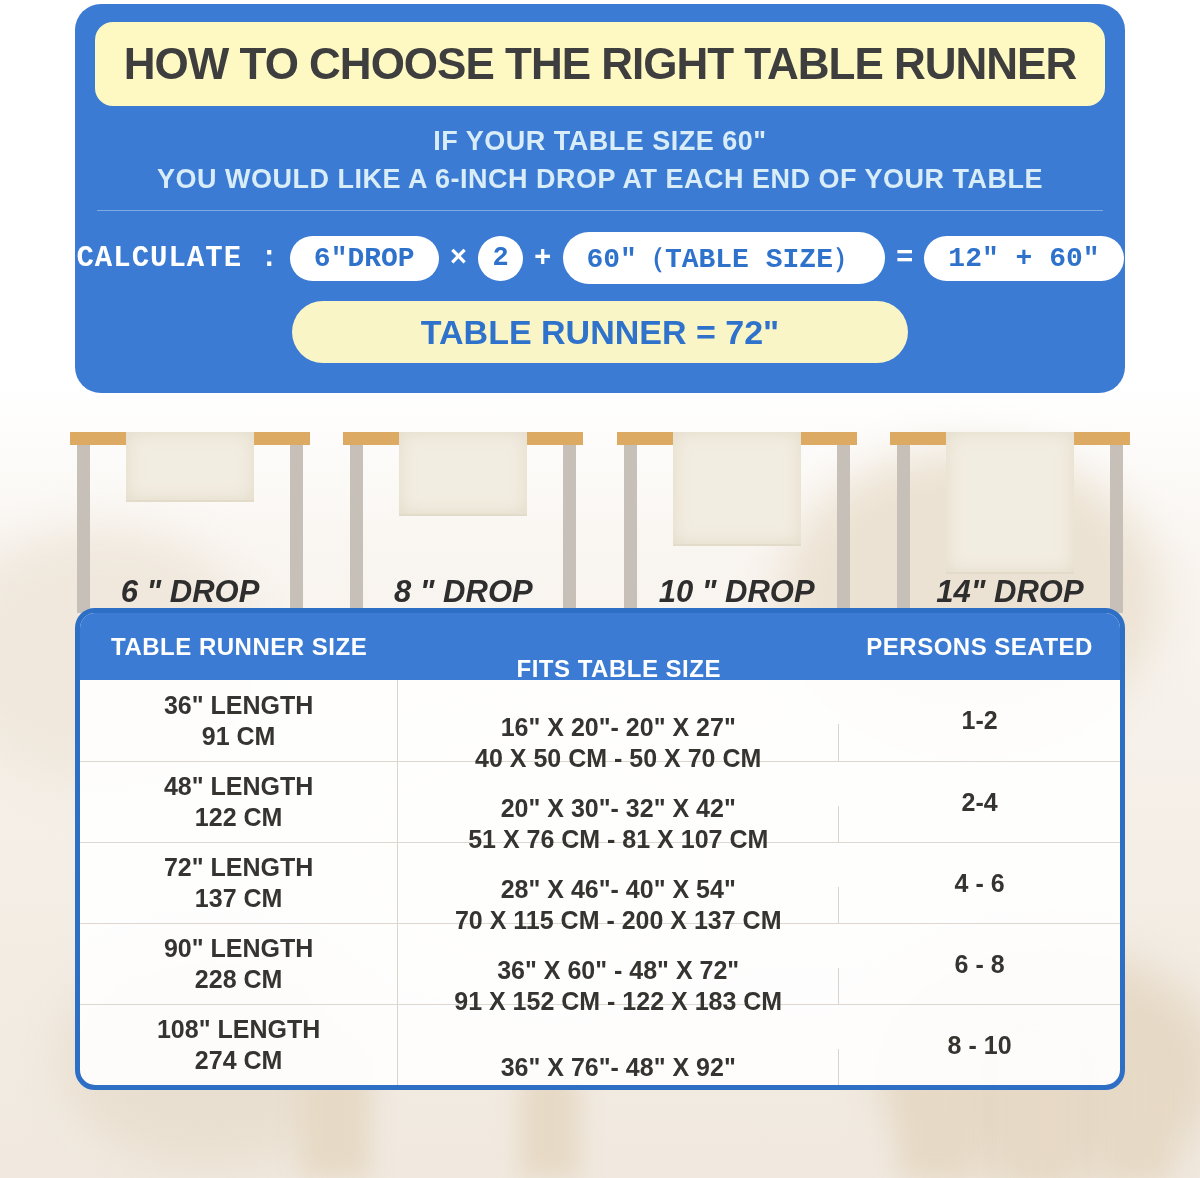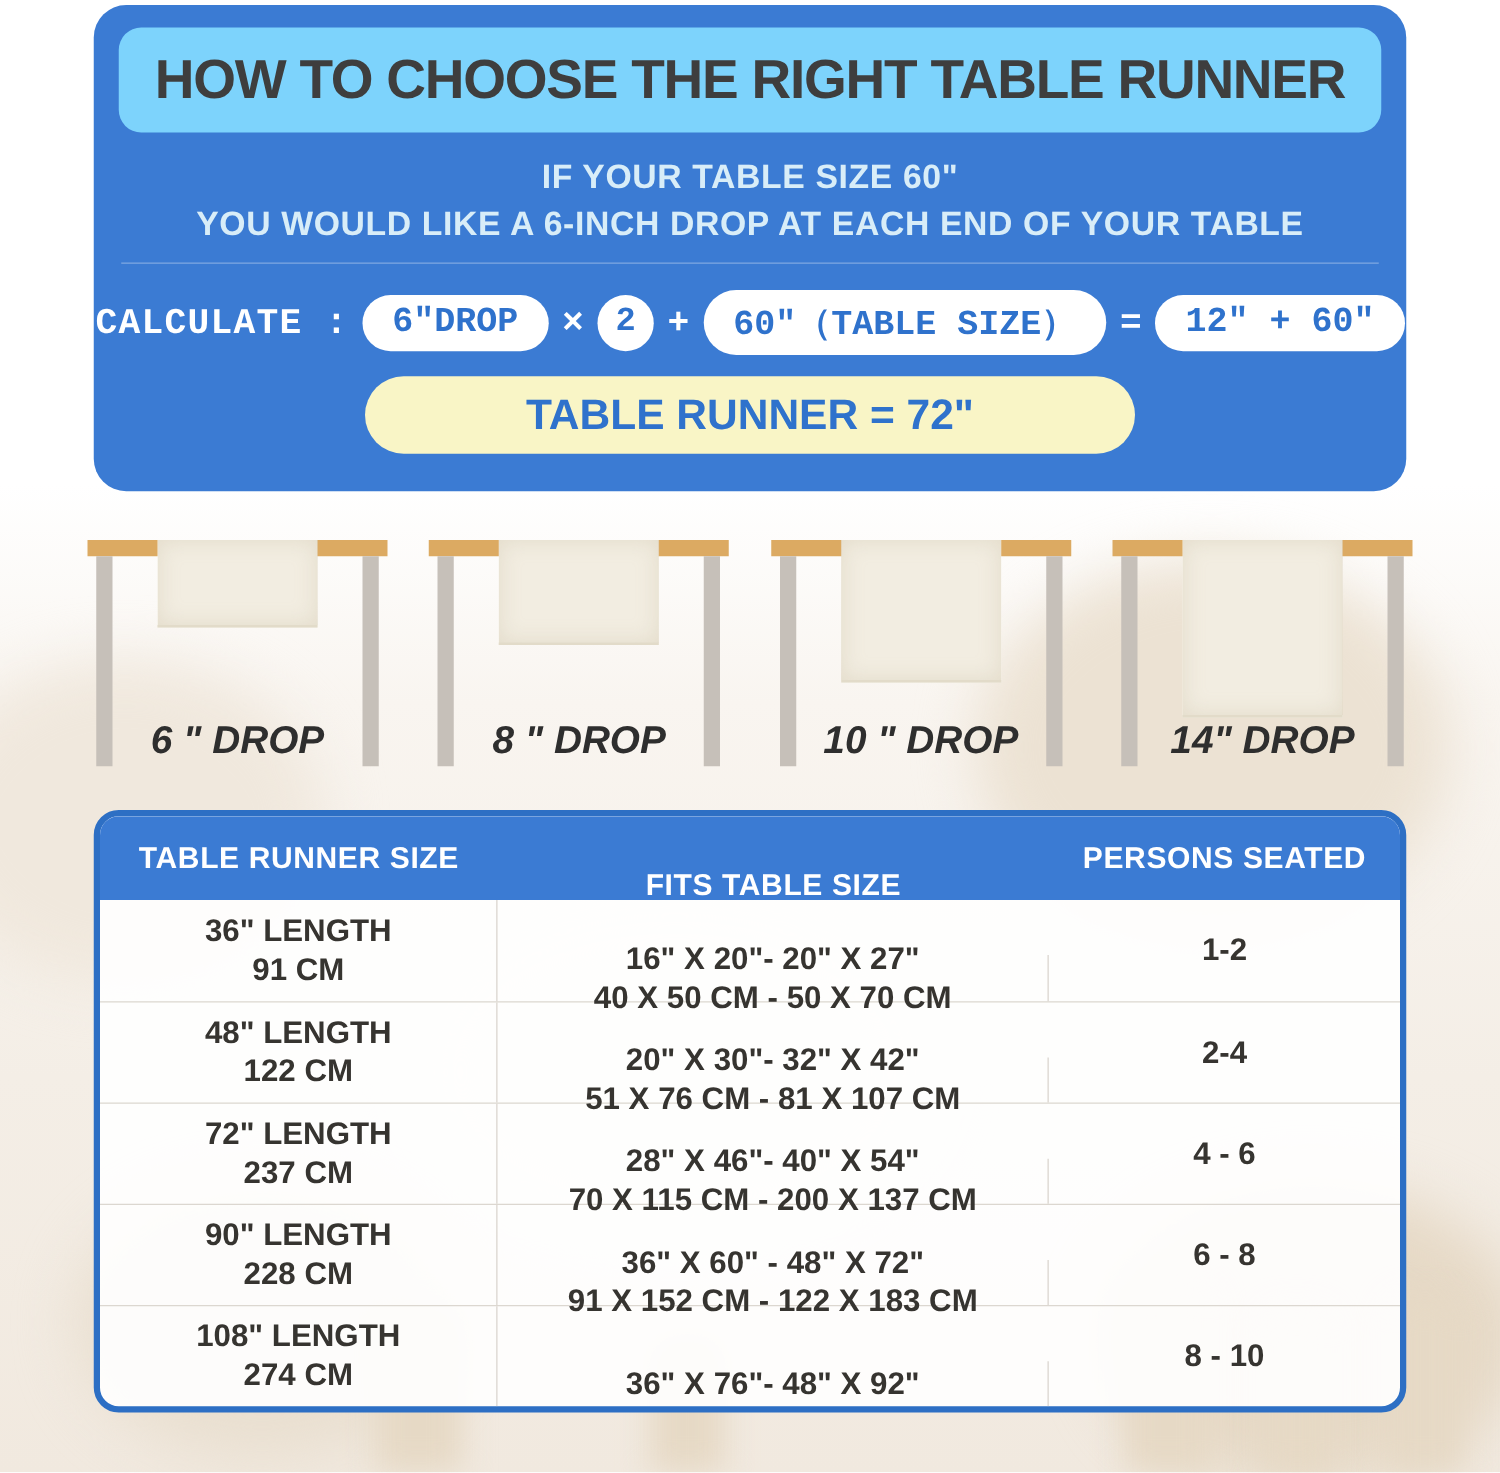--- a/index.html
+++ b/index.html
@@ -22,21 +22,21 @@
   .c1 { left:300px; top:660px; width:70px; height:130px; }
   .c2 { left:520px; top:680px; width:60px; height:110px; }
   .c3 { left:900px; top:640px; width:70px; height:150px; }
   .c4 { left:1010px; top:660px; width:55px; height:130px; }
   .c5 { left:1110px; top:650px; width:60px; height:140px; }
 
   
   .top-panel { position:absolute; left:75px; top:4px; width:1050px; height:389px;
     background:#3b7bd3; border-radius:26px; }
   .title-banner { position:absolute; left:20px; right:20px; top:18px; height:84px;
-    background:#7dd3fc; border-radius:18px; display:flex; align-items:center; justify-content:center; }
+    background:#fef9c3; border-radius:18px; display:flex; align-items:center; justify-content:center; }
   .title-banner h1 { font-size:44px; font-weight:800; color:#3e3e3e; letter-spacing:-1px; white-space:nowrap; }
   .subline { position:absolute; left:0; right:0; text-align:center;
     color:#d8edf8; font-weight:700; font-size:27px; letter-spacing:0.5px; }
   .sub1 { top:122px; }
   .sub2 { top:160px; }
   .panel-divider { position:absolute; left:22px; right:22px; top:206px; height:1px;
     background:rgba(255,255,255,0.35); }
   .calc-row { position:absolute; left:0; right:0; top:228px; height:52px;
     display:flex; align-items:center; justify-content:center; gap:11px;font-family:Liberation Mono, monospace; }
   .calc-label { color:#ffffff; font-size:29px; font-weight:800; letter-spacing:1px; }
@@ -58,21 +58,21 @@
   .leg { position:absolute; top:21px; width:13px; height:168px; background:#c6c0b9; }
   .leg-left { left:7px; } .leg-right { right:7px; }
   .runner { position:absolute; top:8px; left:56px; width:128px; background:#f2ede1;
     border-bottom:2px solid #e2dbc9; box-shadow:inset 0 0 18px rgba(185,172,140,0.28); }
   .drop-6  { height:70px; }  .drop-8  { height:84px; }
   .drop-10 { height:114px; } .drop-14 { height:142px; }
   .drop-label { position:absolute; top:150px; left:0; right:0; text-align:center;
     font-size:31px; font-weight:800; font-style:italic; color:#2e2e2e; white-space:nowrap; }
 
   
-  .size-panel { position:absolute; left:75px; top:648px; width:1050px; height:482px;
+  .size-panel { position:absolute; left:75px; top:608px; width:1050px; height:482px;
     border:5px solid #2d6fc4; border-radius:20px; overflow:hidden;
     background:rgba(255,255,255,0.9); }
   .size-header { height:67px; background:#3b7bd3; display:flex; align-items:center; }
   .hcell { text-align:center; color:#ffffff; font-size:24px; font-weight:800; letter-spacing:0.5px; }
   .w1 { width:30.6%; } .w2 { width:42.4%;margin-top:44px; } .w3 { width:27%; }
   .srow { display:flex; height:81px; }
   .srow + .srow { border-top:1px solid #dcd7d0; }
   .scell { display:flex; flex-direction:column; justify-content:center; text-align:center;
     font-size:25px; font-weight:700; color:#363430; line-height:1.24; }
   .scell.w1 { border-right:1px solid #d9d4cd; }
@@ -190,21 +190,21 @@
           <span>51 X 76 CM - 81 X 107 CM</span>
         </div>
         <div class="scell w3">
           <span>2-4</span>
         </div>
       </div>
 
       <div class="srow">
         <div class="scell w1">
           <span>72" LENGTH</span>
-          <span>237 CM</span>
+          <span>137 CM</span>
         </div>
         <div class="scell w2">
           <span>28" X 46"- 40" X 54"</span>
           <span>70 X 115 CM - 200 X 137 CM</span>
         </div>
         <div class="scell w3">
           <span>4 - 6</span>
         </div>
       </div>
 

